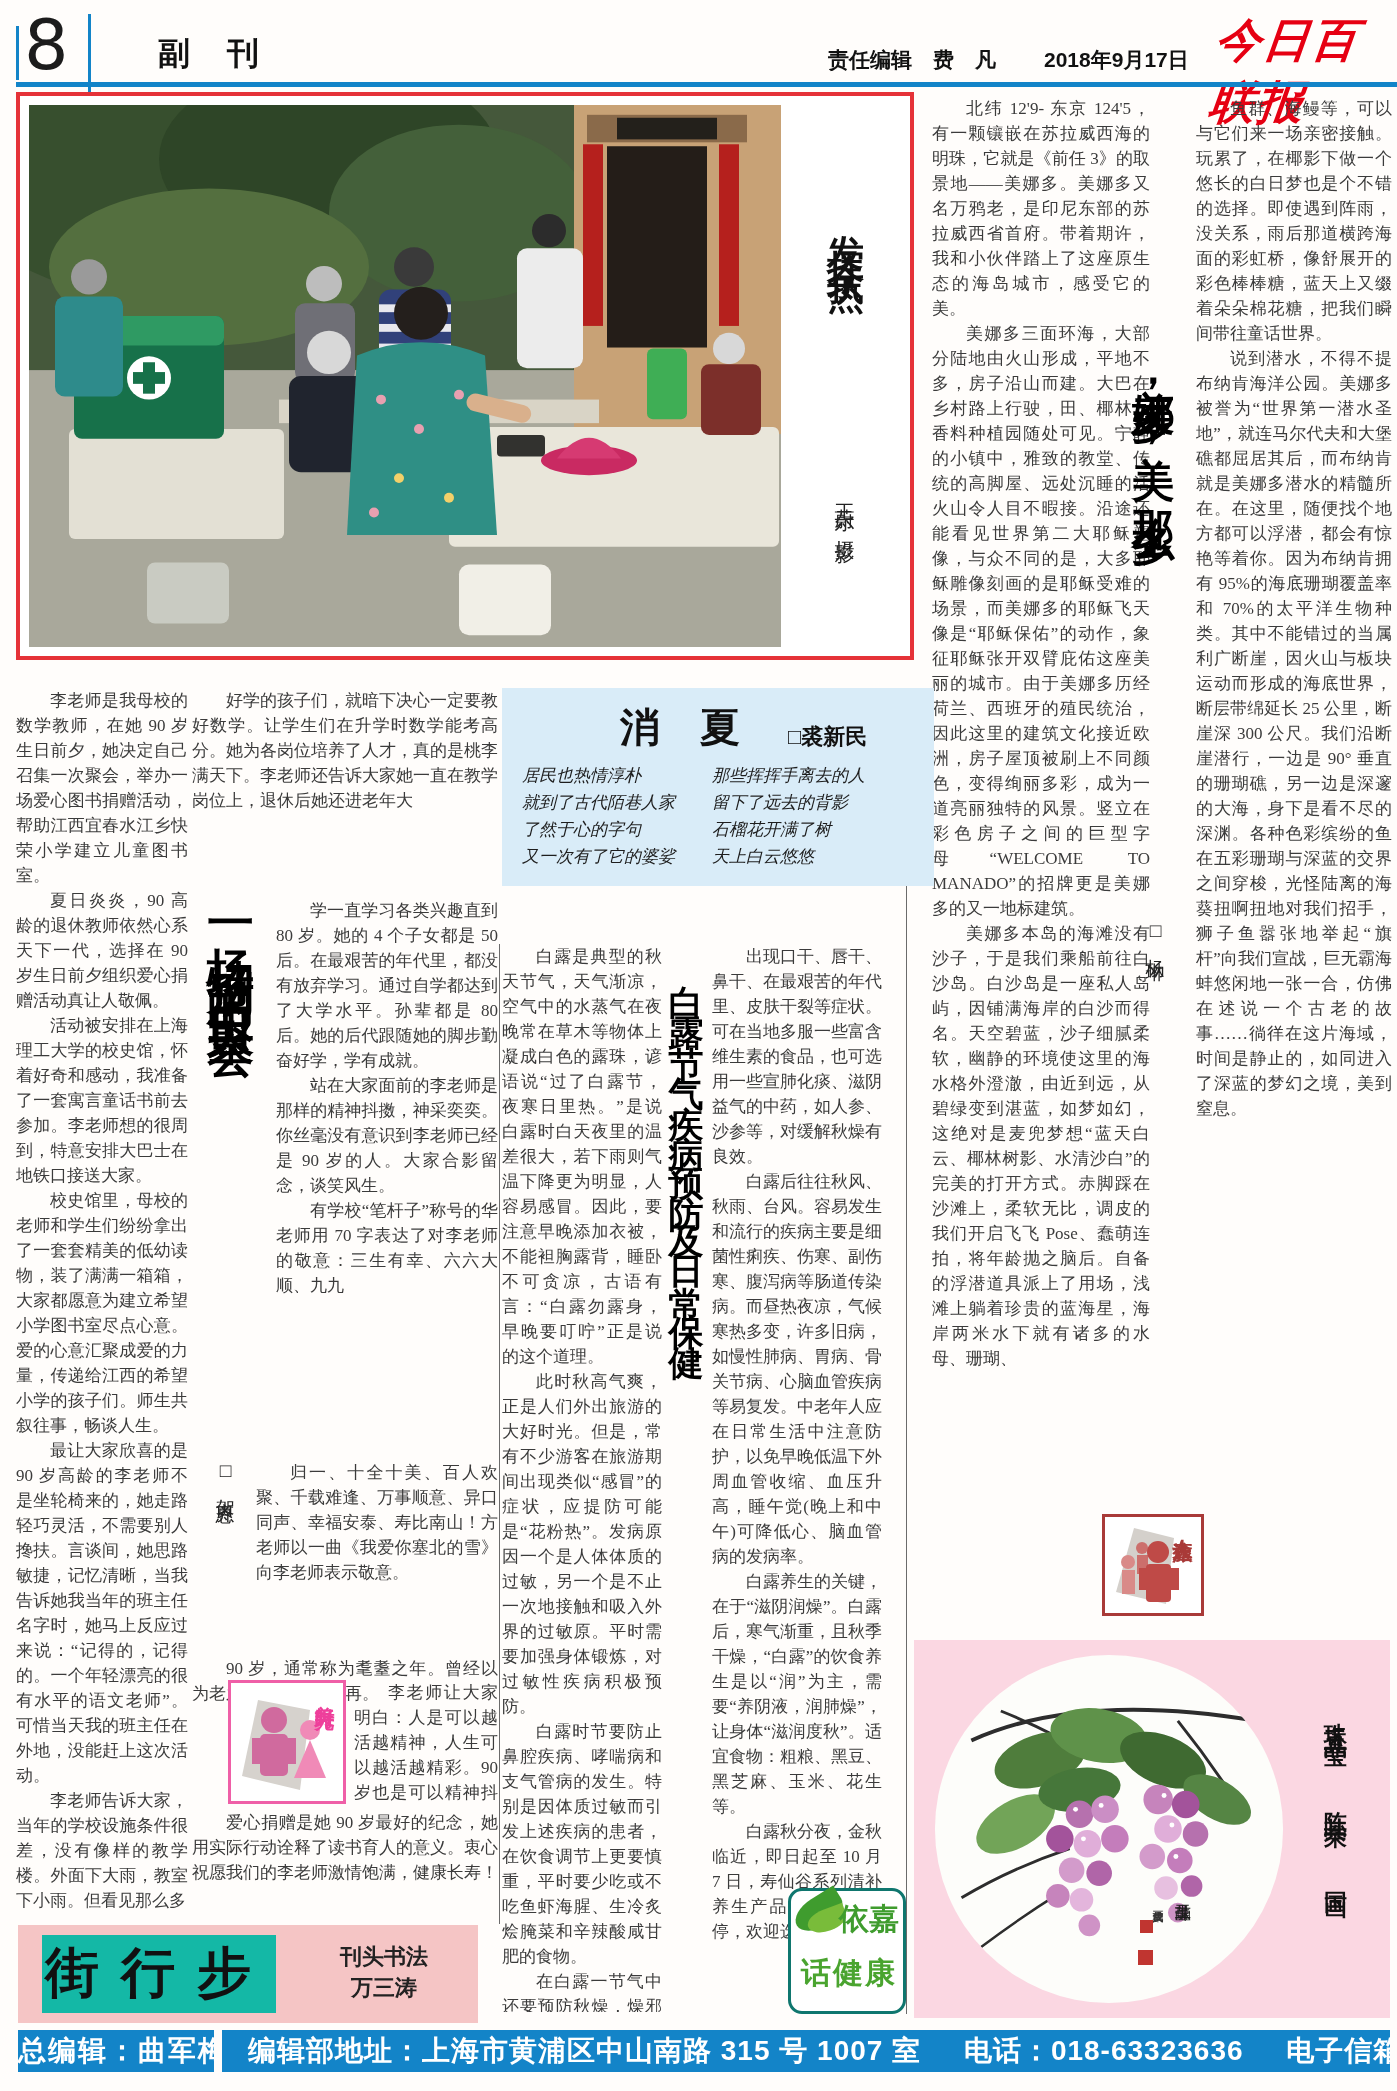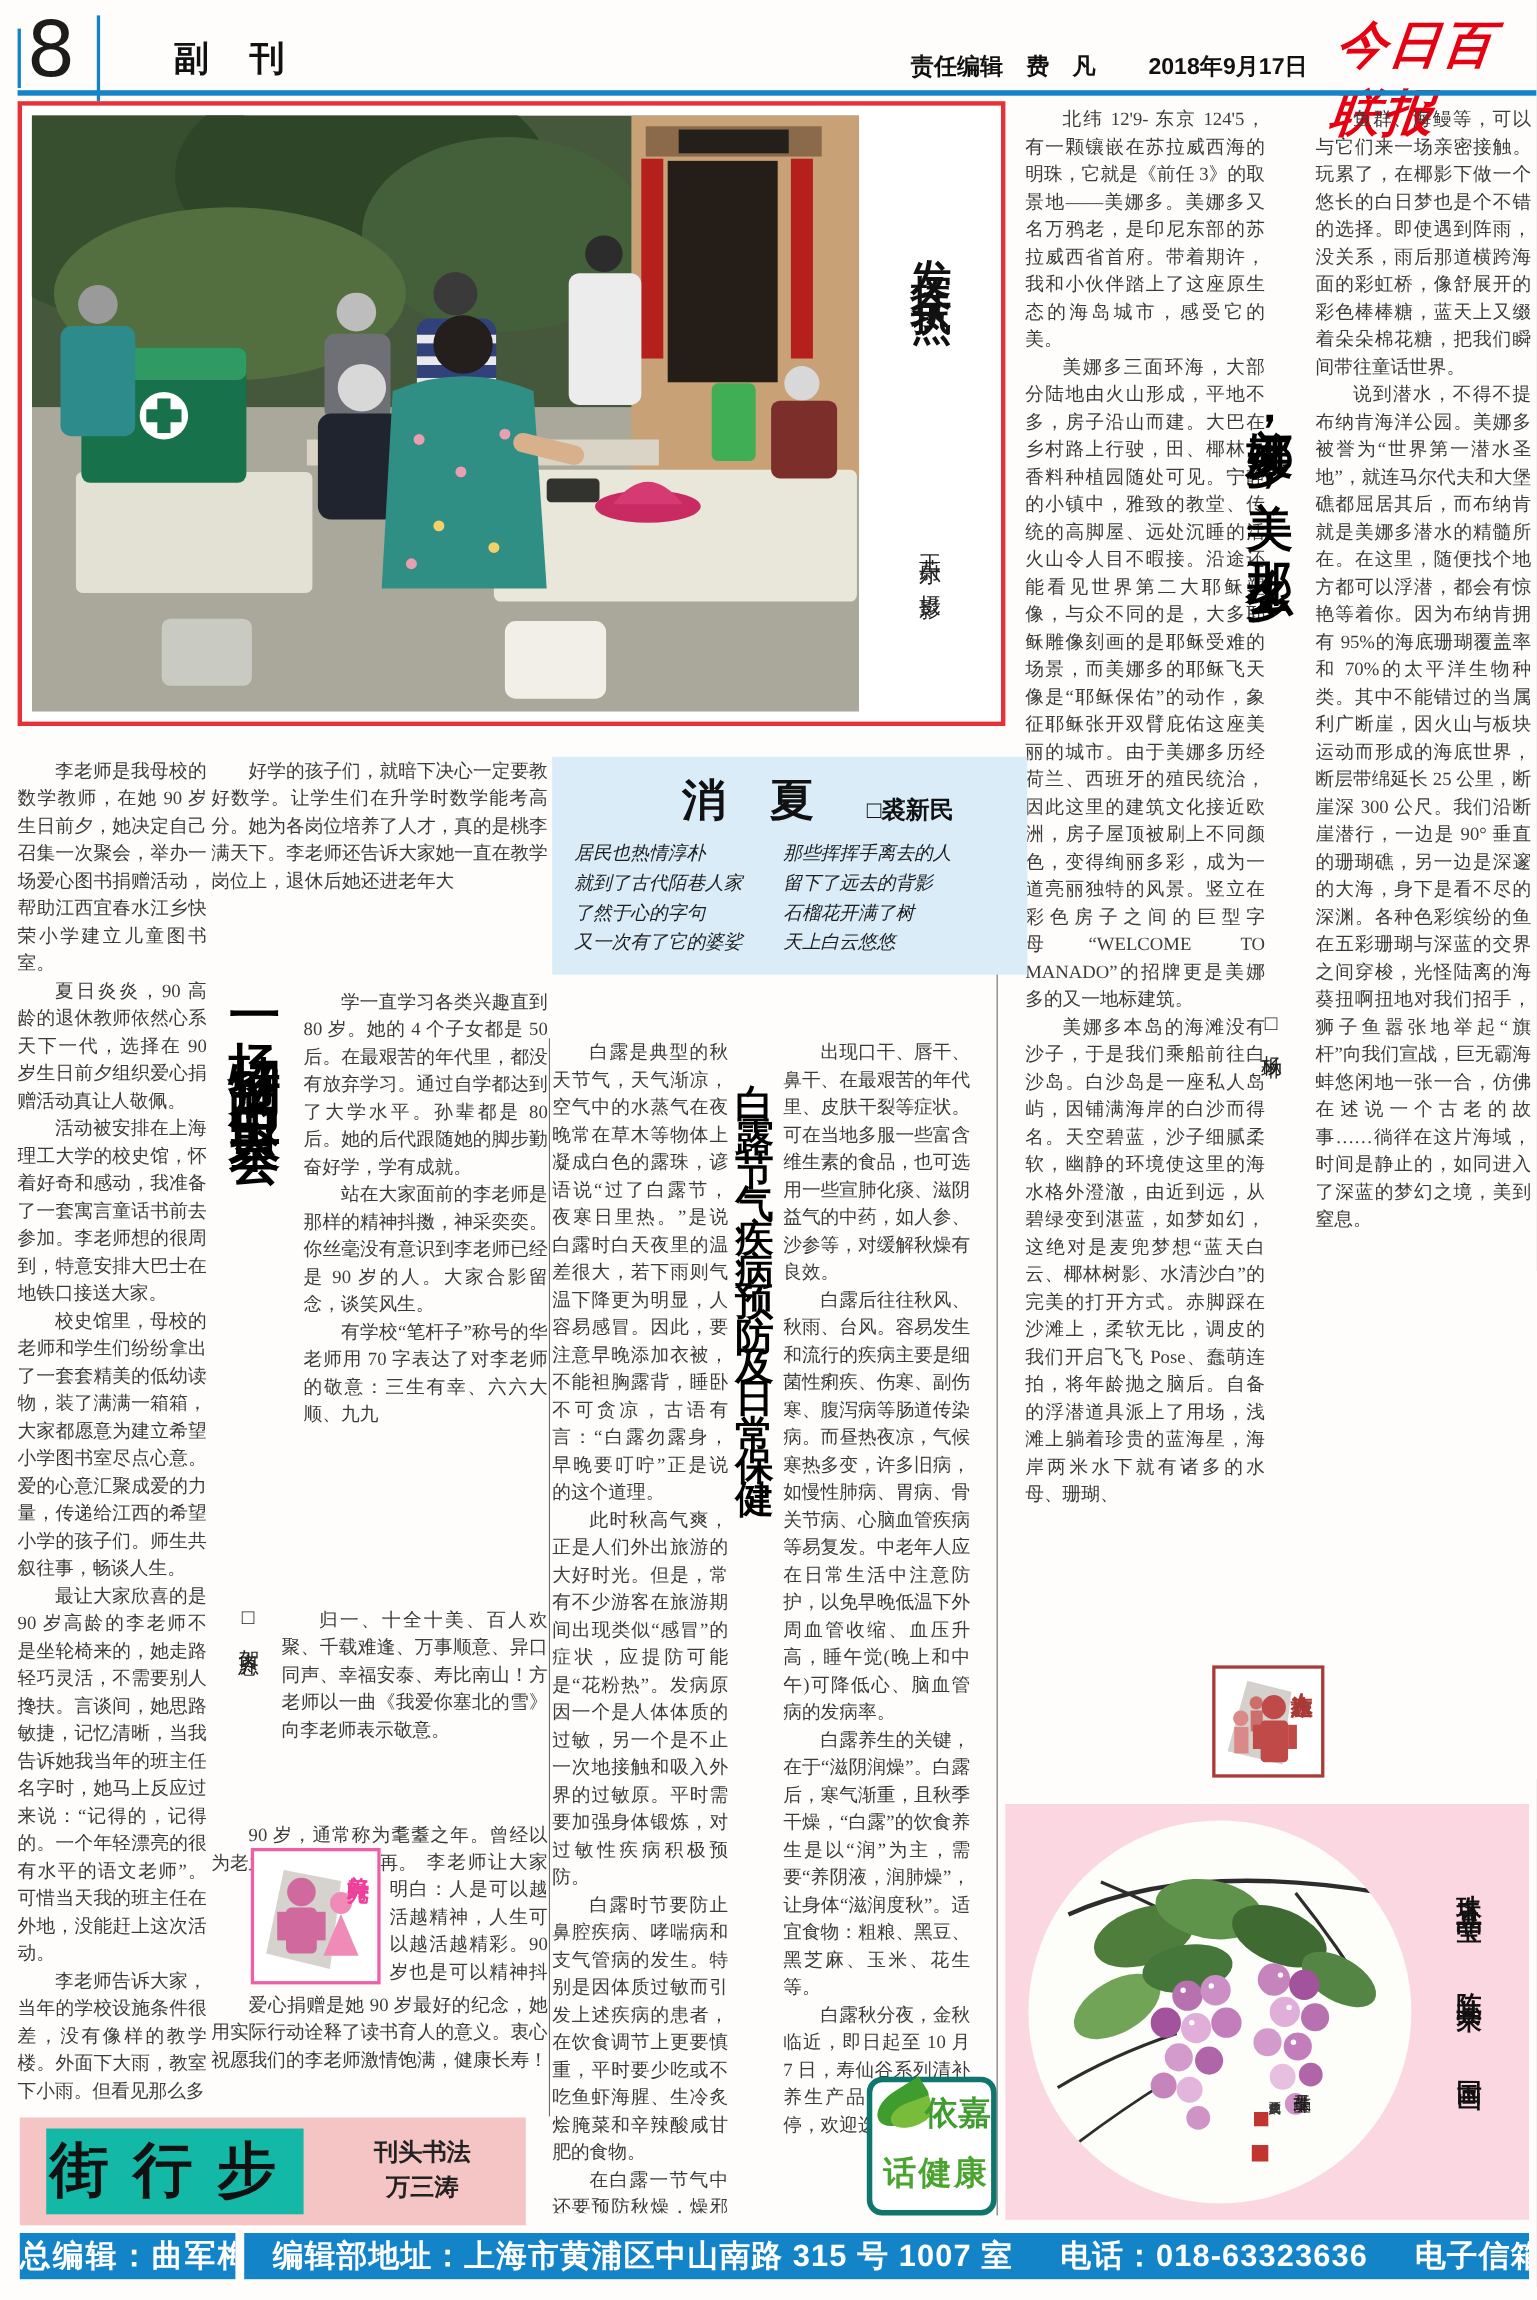--- a/index.html
+++ b/index.html
@@ -74,21 +74,21 @@
   .bd-seg4{left:192px;top:1612px;width:306px;height:62px;margin-top:44px;}
   .bd-seg5{left:354px;top:1680px;width:144px;height:124px;}
   .bd-seg6{left:192px;top:1810px;width:306px;height:110px;}
 
   
   .bl-col1{left:502px;top:944px;width:160px;height:1068px;}
   .bl-title{left:662px;top:958px;width:46px;height:930px;writing-mode:vertical-rl;font-size:35px;font-weight:bold;
             color:#000;letter-spacing:30px;line-height:46px;}
   .bl-col2{left:712px;top:944px;width:170px;height:1068px;}
   .vrule-mid{left:499px;top:944px;height:980px;}
-  .bl-logo{left:788px;top:1888px;width:118px;height:126px;background:#fff;border:5px solid #0f766e;border-radius:14px;}
+  .bl-logo{left:788px;top:1888px;width:118px;height:126px;background:#fff;border:3px solid #0f766e;border-radius:14px;}
   .bl-leaf1{position:absolute;left:2px;top:6px;width:52px;height:30px;background:#3f9c2e;
             border-radius:50% 0 50% 50%;transform:rotate(-32deg);}
   .bl-leaf2{position:absolute;left:16px;top:18px;width:40px;height:22px;background:#79bc3a;
             border-radius:50% 0 50% 50%;transform:rotate(-20deg);}
   .bl-logo-line1{position:absolute;left:48px;top:8px;font-size:30px;font-weight:bold;color:#3f9c2e;
                  font-family:"Liberation Sans","DejaVu Sans",sans-serif;}
   .bl-logo-line2{position:absolute;left:10px;top:62px;font-size:30px;font-weight:bold;color:#4aa42f;
                  font-family:"Liberation Sans","DejaVu Sans",sans-serif;letter-spacing:2px;}
 
   

